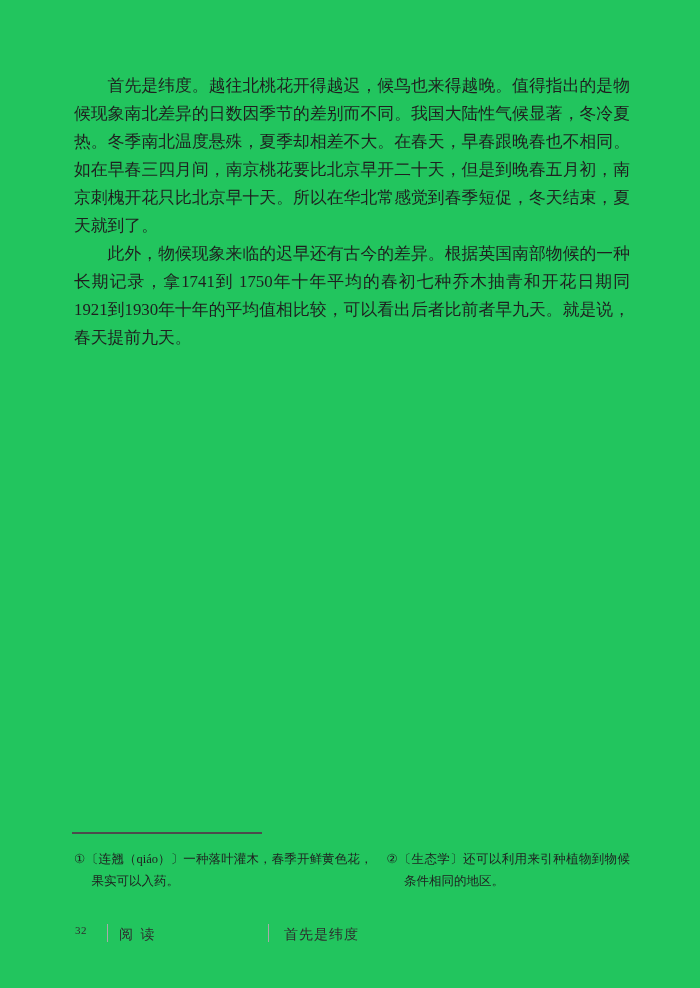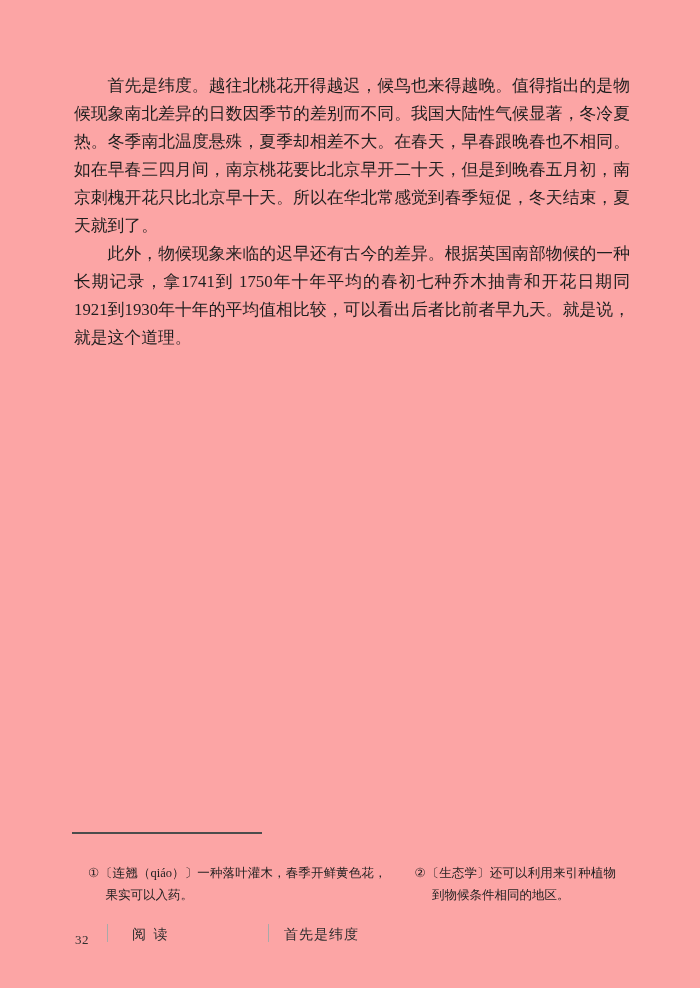--- a/index.html
+++ b/index.html
@@ -5,21 +5,21 @@
   html, body {
     margin: 0;
     padding: 0;
     background: #e9e9e9;
   }
   .page {
     position: relative;
     width: 700px;
     height: 988px;
     margin: 0 auto;
-    background: #fca5a5;
+    background: #22c55e;
     overflow: hidden;
     font-family: "Liberation Serif", "DejaVu Serif", serif;
     color: #1f1f1f;
   }
   .body-text {
     position: absolute;
     top: 72px;
     left: 74px;
     width: 556px;
     font-size: 16.8px;
@@ -47,75 +47,75 @@
   .footnotes {
     position: absolute;
     top: 848px;
     left: 74px;
     width: 556px;
     display: flex;
     font-size: 12.5px;
     line-height: 22px;
   }
   .footnote {
-    margin: 14px;
+    margin: 0;
     padding-left: 1.4em;
     text-indent: -1.4em;
     text-align: justify;
   }
   .footnote-1 { width: 281px; margin-right: 14px; }
   .footnote-2 { flex: 1; }
   .fn-marker { margin-right: 0.05em; }
   .footer {
     position: absolute;
     top: 922px;
     left: 73px;
     right: 70px;
     height: 24px;
     font-size: 14px;
     color: #2e2e2e;
   }
   .footer .page-num {
     position: absolute;
     left: 2px;
-    top: 10px;
-    font-size: 13px;
+    top: 2px;
+    font-size: 11px;
     font-weight: normal;
     letter-spacing: 0.5px;
   }
   .footer .v-bar {
     position: absolute;
     top: 2px;
     width: 1px;
     height: 18px;
     background: #a9a9a9;
   }
   .footer .v-bar.bar-1 { left: 34px; }
   .footer .v-bar.bar-2 { left: 195px; }
   .footer .section {
     position: absolute;
-    left: 59px;
+    left: 46px;
     top: 4px;
     letter-spacing: 2px;
   }
   .footer .unit {
     position: absolute;
     left: 211px;
     top: 4px;
     letter-spacing: 1px;
   }
 </style>
 </head>
 <body>
 
 <div class="page">
 
   <div class="body-text">
     <p><span>首先是纬度。越往北桃花开得越迟，候鸟也来得越晚。值得指出的是物候现象南北差异的日数因季节的差别而不同。我国大陆性气候显著，冬冷夏热。冬季南北温度悬殊，夏季却相差不大。在春天，早春跟晚春也不相同。如在早春三四月间，南京桃花要比北京早开二十天，但是到晚春五月初，南京刺槐开花只比北京早十天。所以在华北常感觉到春季短促，冬天结束，夏天就到了。</span></p>
-    <p><span>此外，物候现象来临的迟早还有古今的差异。根据英国南部物候的一种长期记录，拿1741到 1750年十年平均的春初七种乔木抽青和开花日期同1921到1930年十年的平均值相比较，可以看出后者比前者早九天。就是说，就是这个道理。</span></p>
+    <p><span>此外，物候现象来临的迟早还有古今的差异。根据英国南部物候的一种长期记录，拿1741到 1750年十年平均的春初七种乔木抽青和开花日期同1921到1930年十年的平均值相比较，可以看出后者比前者早九天。就是说，春天提前九天。</span></p>
   </div>
 
   <div class="footnote-rule"></div>
 
   <div class="footnotes">
     <p class="footnote footnote-1"><span class="fn-marker">①</span><span>〔连翘（qiáo）〕一种落叶灌木，春季开鲜黄色花，果实可以入药。</span></p>
     <p class="footnote footnote-2"><span class="fn-marker">②</span><span>〔生态学〕还可以利用来引种植物到物候条件相同的地区。</span></p>
   </div>
 
   <div class="footer">

